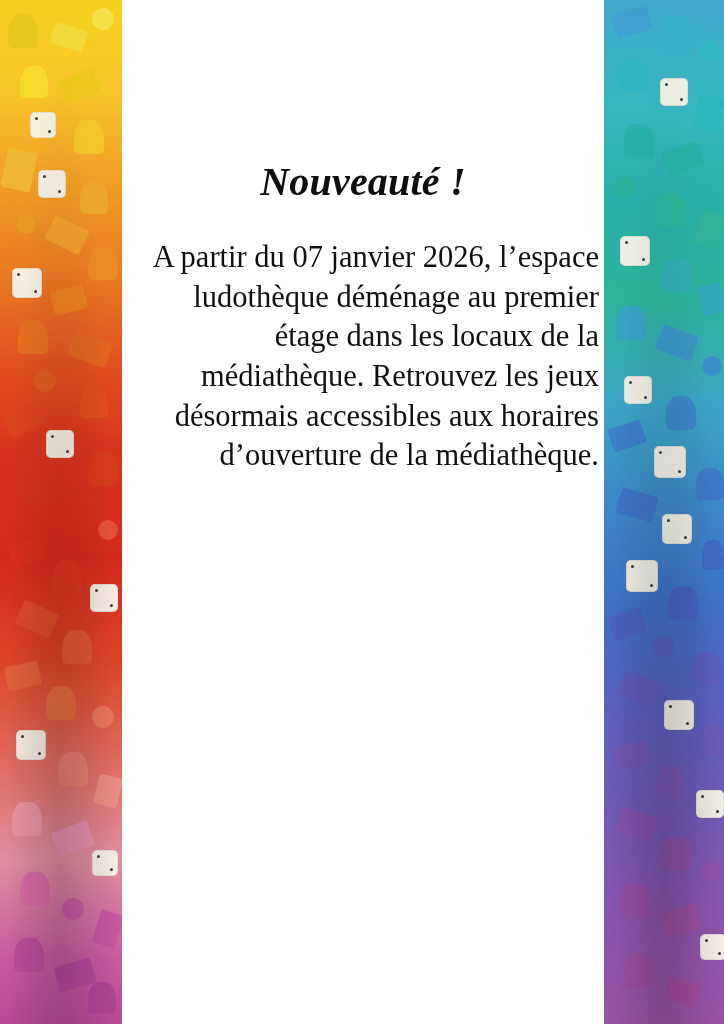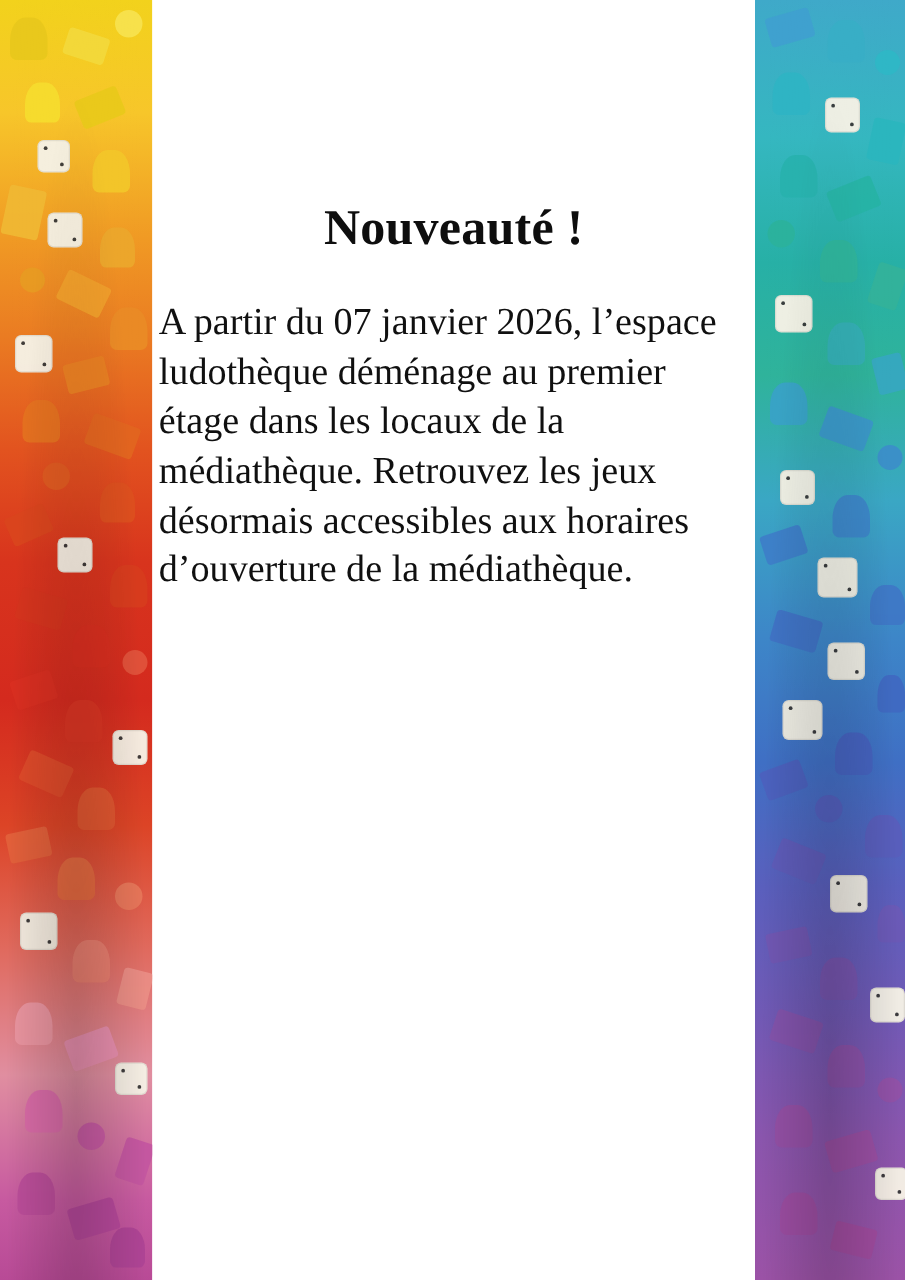--- a/index.html
+++ b/index.html
@@ -107,28 +107,29 @@
     box-sizing: border-box;
   }
   .headline {
     margin-top: 160px;
     font-size: 40px;
     font-weight: 700;
     color: #0e0e0e;
     letter-spacing: .2px;
     text-align: center;
     line-height: 1.1;
+    font-style: italic;
   }
   .body-text {
     margin-top: 34px;
     width: 472px;
     font-size: 30.5px;
     line-height: 1.30;
     color: #101010;
-    text-align: left;
+    text-align: right;
     font-weight: 400;
   }
   .note {
     margin-top: 14px;
     width: 452px;
     font-size: 16.5px;
     line-height: 1.34;
     color: #1a1a1a;
     text-align: center;
   }

